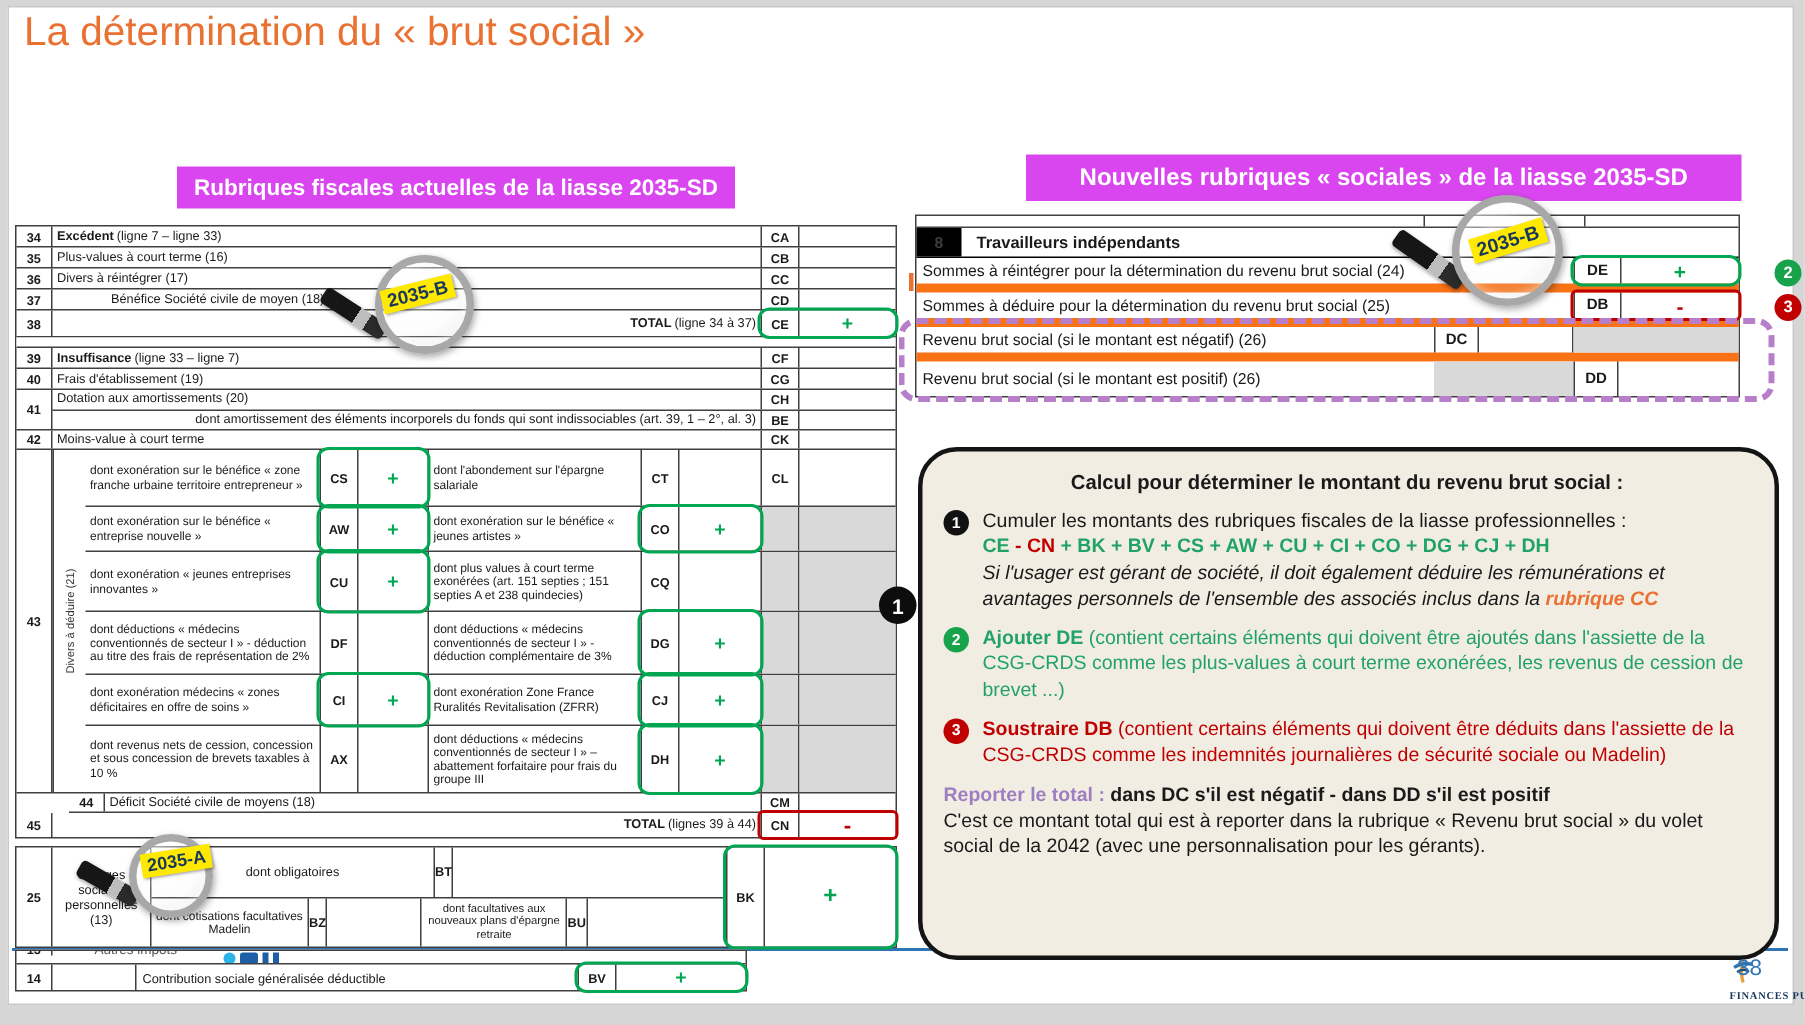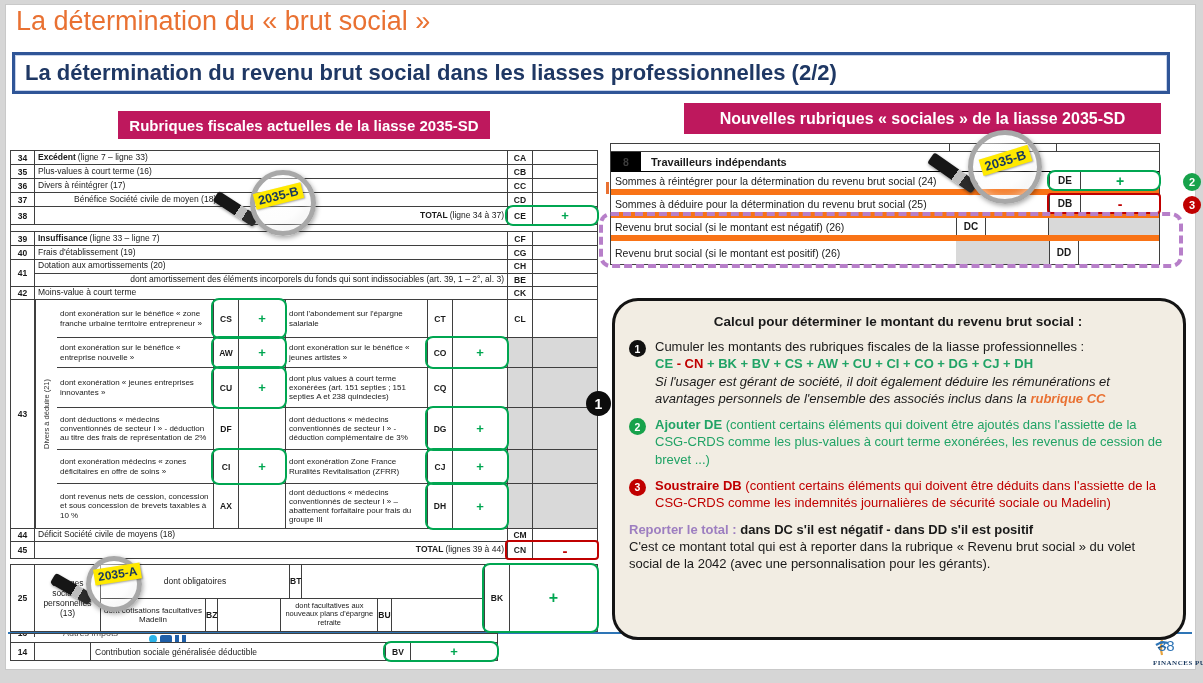--- a/index.html
+++ b/index.html
@@ -2,21 +2,21 @@
 <html><head>
 <meta charset="utf-8">
 <style>
   *{box-sizing:border-box;margin:0;padding:0}
   html,body{background:#d6d6d6}
   .stage{position:relative;width:1203px;height:683px;background:#d6d6d6;font-family:"Liberation Sans",sans-serif;overflow:hidden}
   .slide{position:absolute;left:5px;top:4px;width:1191px;height:666px;background:#fff;border:1px solid #c9c9c9}
   .main-title{position:absolute;left:16px;top:6px;font-size:27px;color:#E97132;z-index:2}
   .sub-box{position:absolute;left:12px;top:52px;width:1158px;height:42px;border:3px solid #2F5597;box-shadow:inset 0 0 0 1px #c7d3ea;z-index:2;display:flex;align-items:center}
   .sub-box span{font-size:22px;font-weight:bold;color:#1F3864;padding-left:10px;white-space:nowrap}
-  .banner{position:absolute;background:#be185d;color:#fff;font-weight:bold;display:flex;align-items:center;justify-content:center;z-index:2}
+  .banner{position:absolute;background:#d946ef;color:#fff;font-weight:bold;display:flex;align-items:center;justify-content:center;z-index:2}
   .banner-left{left:118px;top:111px;width:372px;height:28px;font-size:15px}
   .banner-right{left:684px;top:103px;width:477px;height:31px;font-size:16px}
 
   
   .ftable{position:absolute;left:10px;top:150px;width:588px;background:#fff;border:1px solid #3f3f3f;z-index:2;font-size:8.5px;color:#1a1a1a}
   .frow{display:flex;border-bottom:1px solid #3f3f3f;align-items:stretch}
   .ftable>.frow:last-child{border-bottom:none}
   .fgap{border-bottom:1px solid #3f3f3f;background:#fff}
   .fnum{flex:0 0 24px;border-right:1px solid #3f3f3f;display:flex;align-items:center;justify-content:center;font-weight:bold}
   .flabel{flex:1;display:flex;align-items:center;padding:1px 3px;line-height:1.12}
@@ -142,23 +142,20 @@
   .flt{font-family:"Liberation Serif",serif;font-size:7px;font-weight:bold;letter-spacing:.5px;color:#17375E;margin-top:-1px}
   .pagenum{position:absolute;left:1158px;top:637px;font-size:15px;color:#2E74B5;z-index:3}
 </style>
 </head>
 <body>
 
 <div class="stage">
   <div class="slide"></div>
 
   <div class="main-title">La détermination du « brut social »</div>
-  <div class="sub-box">
-    <span>La détermination du revenu brut social dans les liasses professionnelles (2/2)</span>
-  </div>
 
   <div class="banner banner-left">Rubriques fiscales actuelles de la liasse 2035-SD</div>
   <div class="banner banner-right">Nouvelles rubriques « sociales » de la liasse 2035-SD</div>
 
   <div class="footline"></div>
   <div class="orange-dash"></div>
 
   <div class="ftable" id="ftable">
       <div class="frow" style="height: 14px;">
         <div class="fnum">34</div>
@@ -327,21 +324,21 @@
             <div class="slab2">dont déductions « médecins conventionnés de secteur I » – abattement forfaitaire pour frais du groupe III</div>
             <div class="cv hl-green w2">
               <div class="fcode">DH</div>
               <div class="fval vg">+</div>
             </div>
             <div class="fcode ocode gray"></div>
             <div class="fval oval gray"></div>
           </div>
         </div>
       </div>
-      <div class="frow" style="height: 13px;">
+      <div class="frow" style="height: 13px; margin-left: 35px;">
         <div class="fnum">44</div>
         <div class="flabel">Déficit Société civile de moyens (18)</div>
         <div class="cv">
           <div class="fcode">CM</div>
           <div class="fval"></div>
         </div>
       </div>
       <div class="frow" style="height: 16px;">
         <div class="fnum">45</div>
         <div class="flabel ar"><b>TOTAL</b> (lignes 39 à 44)</div>

